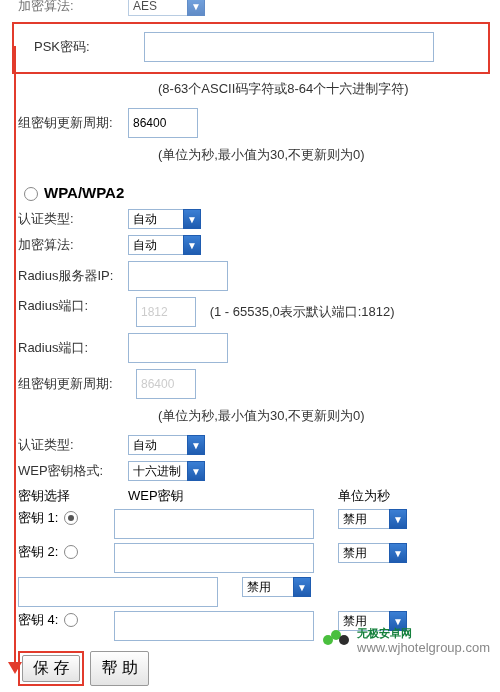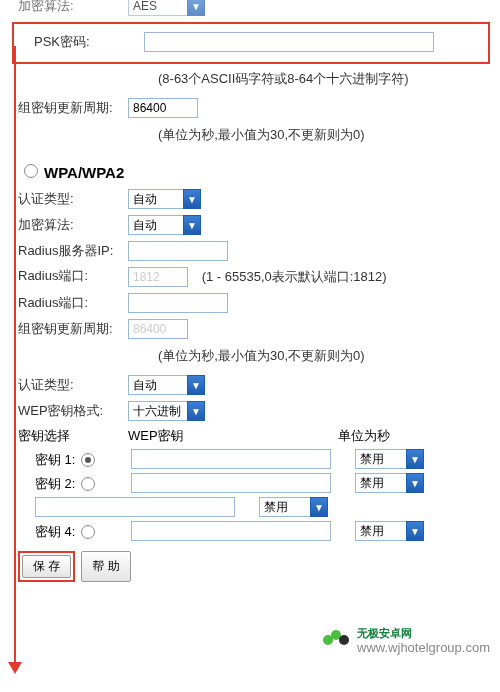--- a/index.html
+++ b/index.html
@@ -33,28 +33,28 @@
     margin-top: 4px;
     margin-bottom: 8px;
     line-height: 1.7;
   }
   .hint-inline {
     color: #333;
     margin-left: 10px;
   }
   input[type="text"], input[type="password"] {
     border: 1px solid #9bb7d6;
-    height: 20px;
+    height: 30px;
     padding: 1px 4px;
     font-size: 12px;
     background: #fff;
   }
   input.wide { width: 290px; }
   input.mid { width: 70px; }
-  input.short { width: 60px; }
+  input.short { width: 60px; margin-left: 8px; }
   input.ip { width: 100px; }
   input.wep { width: 200px; }
   .sel-wrap {
     position: relative;
     display: inline-flex;
     align-items: stretch;
   }
   .sel-wrap select {
     border: 1px solid #9bb7d6;
     height: 20px;
@@ -72,21 +72,21 @@
     border: 1px solid #1f5cb0;
     display: flex;
     align-items: center;
     justify-content: center;
     color: #fff;
     font-size: 10px;
     margin-left: -1px;
   }
   .section-head {
     display: flex;
-    align-items: flex-start;
+    align-items: flex-end;
     font-weight: bold;
     font-size: 15px;
     margin: 18px 0 8px 6px;
   }
   .radio {
     width: 14px; height: 14px;
     border: 1px solid #888;
     border-radius: 50%;
     margin-right: 6px;
     display: inline-block;
@@ -127,40 +127,40 @@
   .btn-row {
     margin-left: 18px;
     margin-top: 10px;
     display: flex;
     gap: 6px;
   }
   button.btn {
     border: 1px solid #999;
     background: linear-gradient(#fefefe, #e4e4e4);
     padding: 2px 10px;
-    font-size: 12px;
+    font-size: 16px;
     border-radius: 2px;
     cursor: pointer;
   }
   .save-hl {
     border: 2px solid #e23b2c;
     padding: 2px;
     display: inline-block;
   }
   .wep-header {
     display: flex;
     margin: 4px 0 2px 0;
   }
   .wep-header .c1 { width: 110px; }
   .wep-header .c2 { width: 210px; }
   .wep-header .c3 { flex: 1; }
   .wep-row {
     display: flex;
-    align-items: flex-end;
-    margin: 4px 17px;
+    align-items: flex-start;
+    margin: 4px 0;
   }
   .wep-row .c1 { width: 96px; display: flex; align-items: center; }
   .wep-row .c2 { width: 224px; }
   .wep-row .c3 { width: 90px; }
   .watermark {
     position: absolute;
     right: 10px;
     bottom: 38px;
     display: flex;
     align-items: center;

